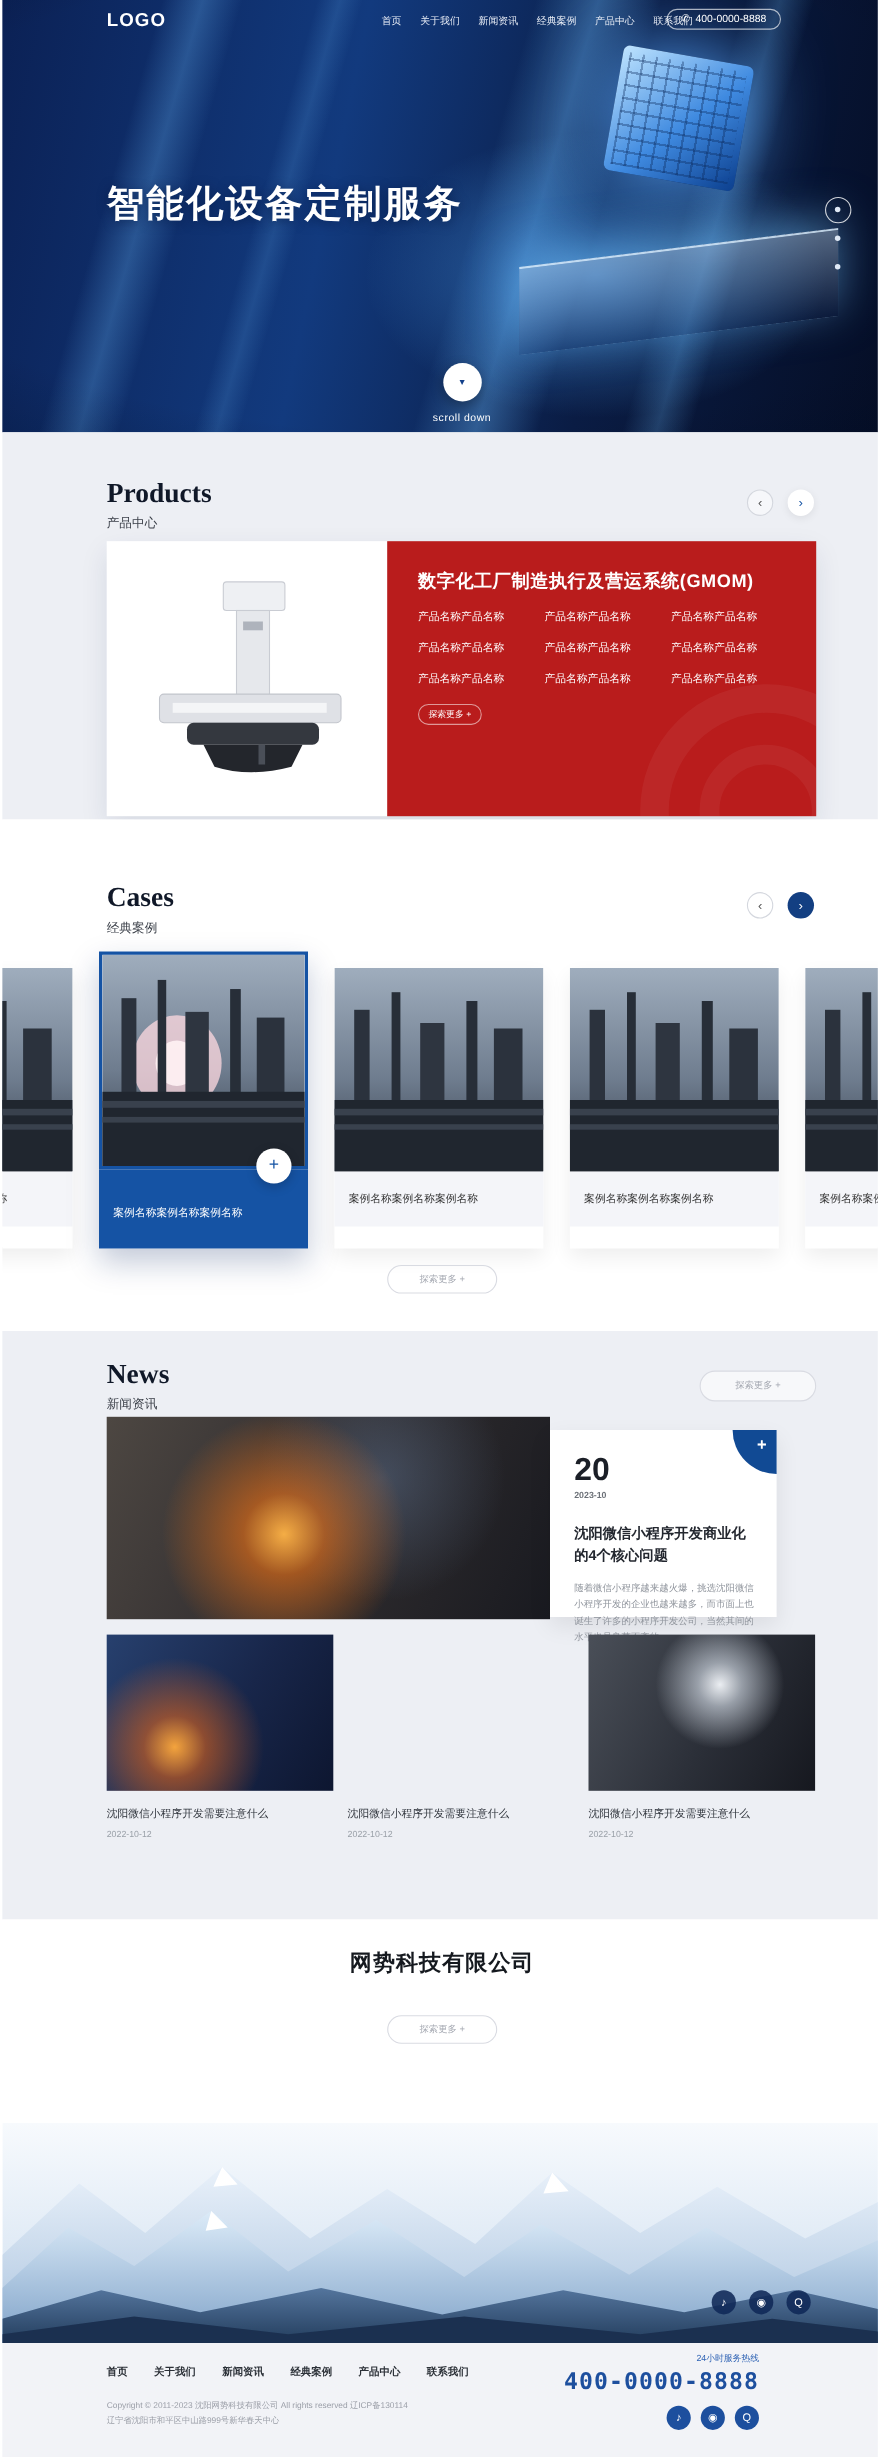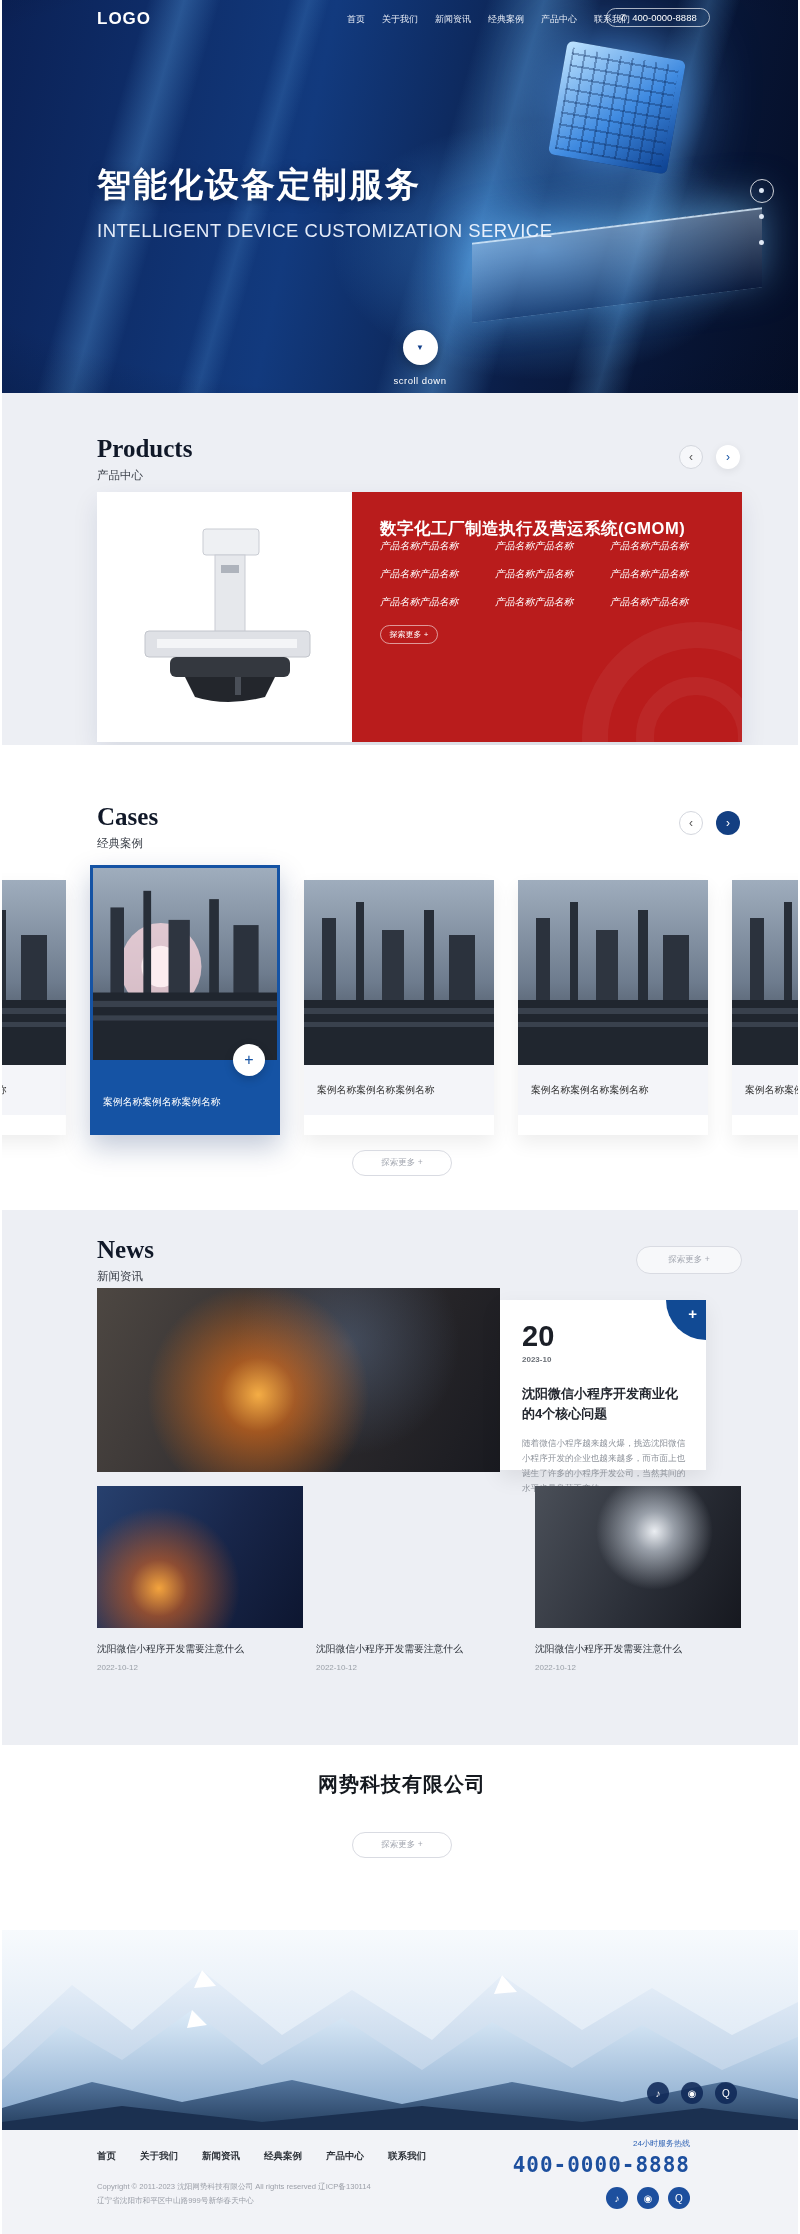--- a/index.html
+++ b/index.html
@@ -65,21 +65,21 @@
   
   .products { position:relative; width:800px; height:352px; background:#edeff4; }
   .products .sec-head { position:absolute; left:95px; top:42px; }
   .prod-arrows { position:absolute; right:62px; top:52px; display:flex; gap:13px; }
   .prod-card { position:absolute; left:95px; top:99px; width:645px; height:250px; display:flex;
     box-shadow:0 10px 24px rgba(20,40,90,.1); }
   .prod-img { width:255px; height:250px; background:#fff; display:flex; align-items:center; justify-content:center; }
   .prod-blue { position:relative; flex:1; background:#b91c1c; padding:26px 28px; overflow:hidden; }
   .prod-name { color:#fff; font-size:16.5px; font-weight:bold; letter-spacing:.5px; position:relative; z-index:2; }
   .prod-desc { margin-top:13px; width:345px; color:#c7d6ef; font-size:9.3px; line-height:1.75; position:relative; z-index:2; }
-  .prod-grid { display:grid; grid-template-columns:115px 115px 115px; row-gap:15px; position:relative; z-index:2;font-style:italic; }
+  .prod-grid { margin-top:15px; display:grid; grid-template-columns:115px 115px 115px; row-gap:15px; position:relative; z-index:2; }
   .prod-grid span { color:#fff; font-size:9.8px; cursor:pointer; white-space:nowrap; }
   .prod-more { margin-top:16px; width:58px; height:19px; border:1px solid rgba(255,255,255,.55); border-radius:10px;
     color:#fff; font-size:8px; display:flex; align-items:center; justify-content:center; cursor:pointer; position:relative; z-index:2; }
   .deco-ring { position:absolute; border-radius:50%; border:26px solid rgba(255,255,255,.05); }
   .dr1 { width:230px; height:230px; right:-70px; bottom:-110px; }
   .dr2 { width:120px; height:120px; right:-14px; bottom:-55px; border-width:18px; }
 
   
   .cases { position:relative; width:800px; height:465px; background:#fff; overflow:hidden; }
   .cases .sec-head { position:absolute; left:95px; top:58px; }
@@ -179,21 +179,20 @@
         <a>联系我们</a>
       </nav>
       <div class="phone-pill">
         <span>✆</span>
         <span>400-0000-8888</span>
       </div>
     </div>
 
     <div class="hero-copy">
       <div class="hero-title">智能化设备定制服务</div>
-      <div class="hero-sub">INTELLIGENT DEVICE CUSTOMIZATION SERVICE</div>
     </div>
 
     <div class="dots">
       <span class="dot active"></span>
       <span class="dot"></span>
       <span class="dot"></span>
     </div>
 
     <div class="scroll-wrap">
       <div class="scroll-circle">

